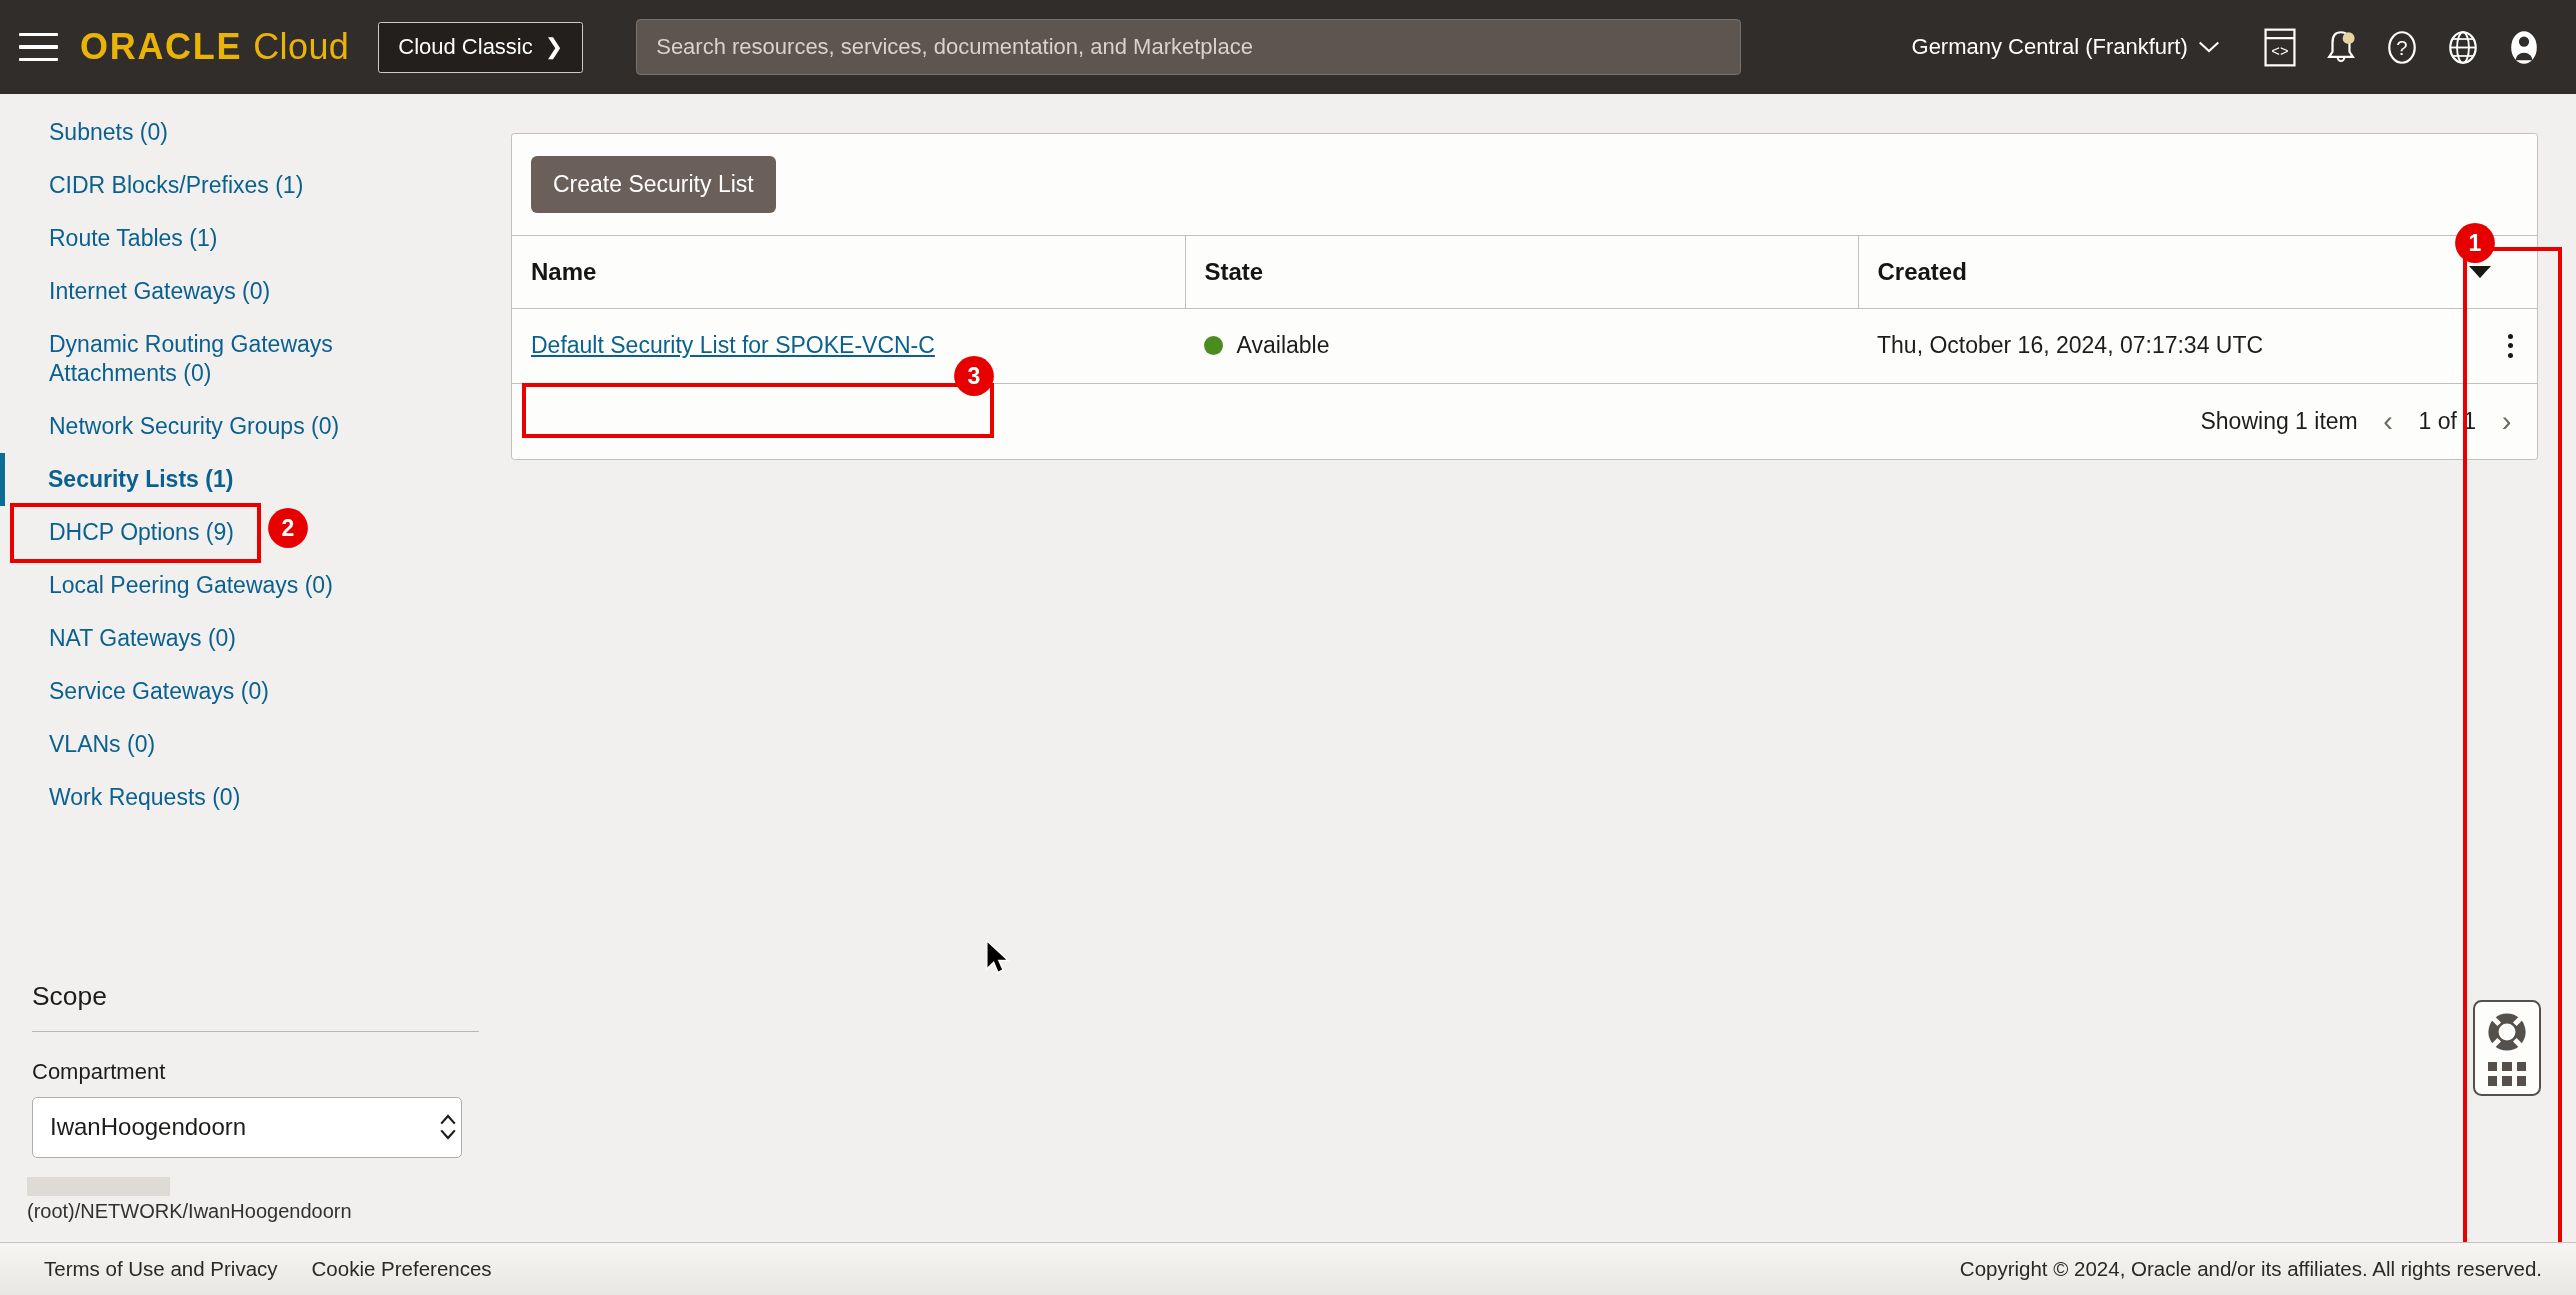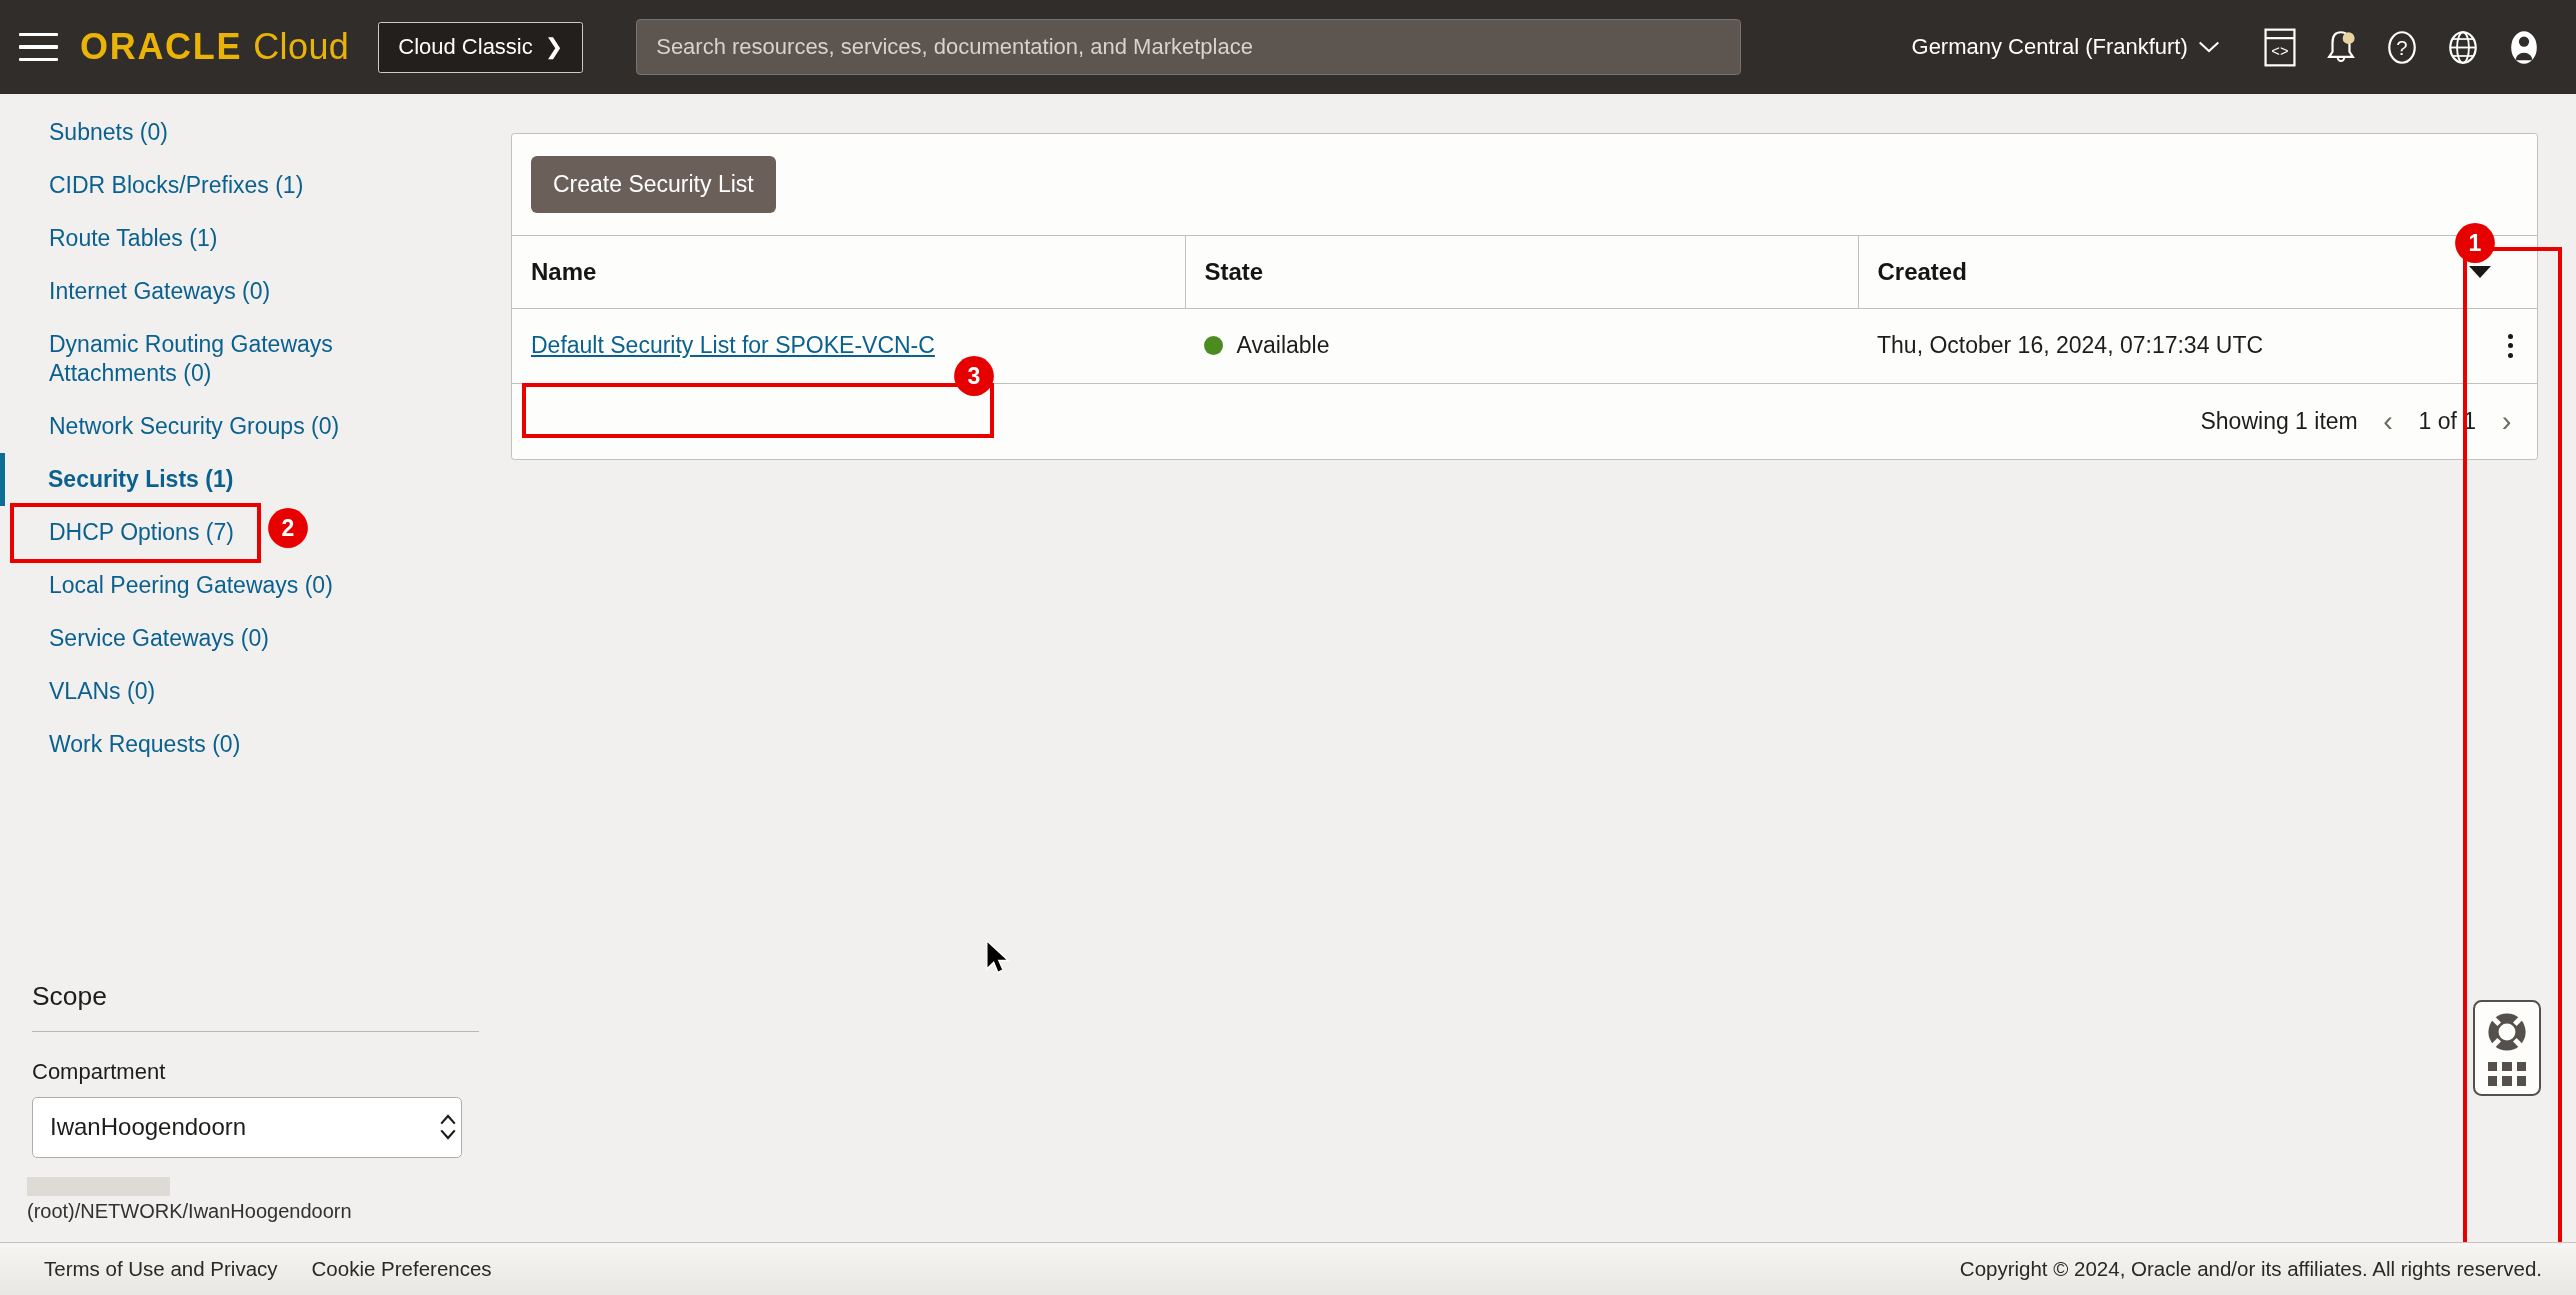--- a/index.html
+++ b/index.html
@@ -308,22 +308,23 @@
 <div id="page">
 
   <div id="sidebar">
     <a class="nav-item">Subnets (0)</a>
     <a class="nav-item">CIDR Blocks/Prefixes (1)</a>
     <a class="nav-item">Route Tables (1)</a>
     <a class="nav-item">Internet Gateways (0)</a>
     <a class="nav-item">Dynamic Routing Gateways Attachments (0)</a>
     <a class="nav-item">Network Security Groups (0)</a>
     <a class="nav-item active">Security Lists (1)</a>
-    <a class="nav-item">DHCP Options (7)</a>
+    <a class="nav-item">DHCP Options (9)</a>
     <a class="nav-item">Local Peering Gateways (0)</a>
+    <a class="nav-item">NAT Gateways (0)</a>
     <a class="nav-item">Service Gateways (0)</a>
     <a class="nav-item">VLANs (0)</a>
     <a class="nav-item">Work Requests (0)</a>
 
     <div id="scope-block">
       <div id="scope-title">Scope</div>
       <div id="scope-rule"></div>
       <div id="compartment-label">Compartment</div>
 
       <div id="compartment-select">

